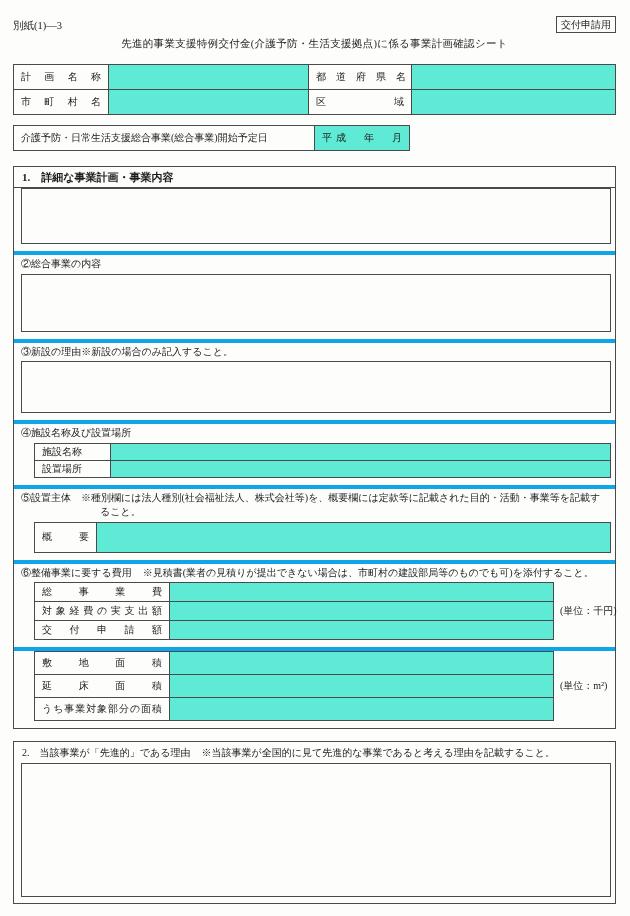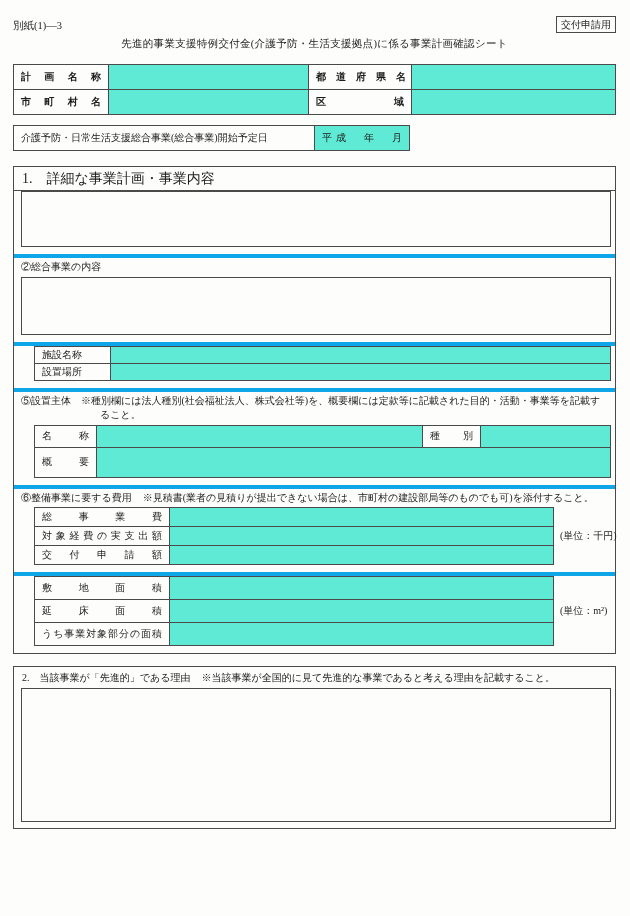--- a/index.html
+++ b/index.html
@@ -34,28 +34,28 @@
     border: 1px solid #4a4a4a;
     font-size: 10px;
     padding: 0 7px;
     vertical-align: middle;
     overflow: hidden;
     white-space: nowrap;
   }
   td.jlabel { text-align: justify; text-align-last: justify; }
   td.input-cell { background: #5eead4; margin-left: 48px; }
 
-  .tableA { margin-top: 13px; font-weight: bold; }
+  .tableA { margin-top: 13px; }
   .tableA td { height: 25px; }
   .tableB { margin-top: 10px; width: 397px; }
   .tableB td { height: 25px; }
 
   .box { border: 1px solid #4a4a4a; background: #fdfdfc; }
   .sec1 { margin-top: 15px; }
-  .sec-head { font-size: 14px; padding: 3px 8px 2px 8px; border-bottom: 1px solid #4a4a4a; }
+  .sec-head { font-size: 11px; padding: 3px 8px 2px 8px; border-bottom: 1px solid #4a4a4a; font-weight: bold; }
 
   .sub { padding: 0 4px 7px 7px; }
   .sub + .sub { border-top: 4px solid #0ea5e9; }
   .sub-label { font-size: 10px; padding: 2px 0 2px 0; line-height: 1.45; }
   .note-gap { margin-left: 11px; }
   .hang { padding-left: 79px; text-indent: -79px; }
   .hang .note-start { margin-left: 10px; }
 
   .blank-box { border: 1px solid #4a4a4a; background: #fdfdfc; }
   .bb-1 { height: 56px; }
@@ -137,22 +137,27 @@
 
       <div class="sub">
         <div class="blank-box bb-1"></div>
       </div>
 
       <div class="sub">
         <div class="sub-label">②総合事業の内容</div>
         <div class="blank-box bb-2"></div>
       </div>
 
-
-      <div class="sub">
+      <div class="sub">
+        <div class="sub-label">③新設の理由※新設の場合のみ記入すること。</div>
+        <div class="blank-box bb-3"></div>
+      </div>
+
+      <div class="sub">
+        <div class="sub-label">④施設名称及び設置場所</div>
         <table class="sub-table t4">
           <tbody>
               <tr>
             <td class="c-label">施設名称</td>
             <td class="input-cell"></td>
           </tr>
           <tr>
             <td class="c-label">設置場所</td>
             <td class="input-cell"></td>
           </tr>
@@ -160,26 +165,20 @@
           </table>
       </div>
 
       <div class="sub">
         <div class="sub-label hang">
           <span>⑤設置主体</span><span class="note-start">※種別欄には法人種別(社会福祉法人、株式会社等)を、概要欄には定款等に記載された目的・活動・事業等を記載す</span><br>
           <span>ること。</span>
         </div>
         <table class="sub-table t5">
           <tbody>
-              <tr class="r-name">
-            <td class="jlabel c-name">名　称</td>
-            <td class="input-cell"></td>
-            <td class="jlabel c-type">種　別</td>
-            <td class="input-cell c-typev"></td>
-          </tr>
           <tr class="r-sum">
             <td class="jlabel c-name">概　要</td>
             <td class="input-cell" colspan="3"></td>
           </tr>
         </tbody>
           </table>
       </div>
 
       <div class="sub">
         <div class="sub-label">

